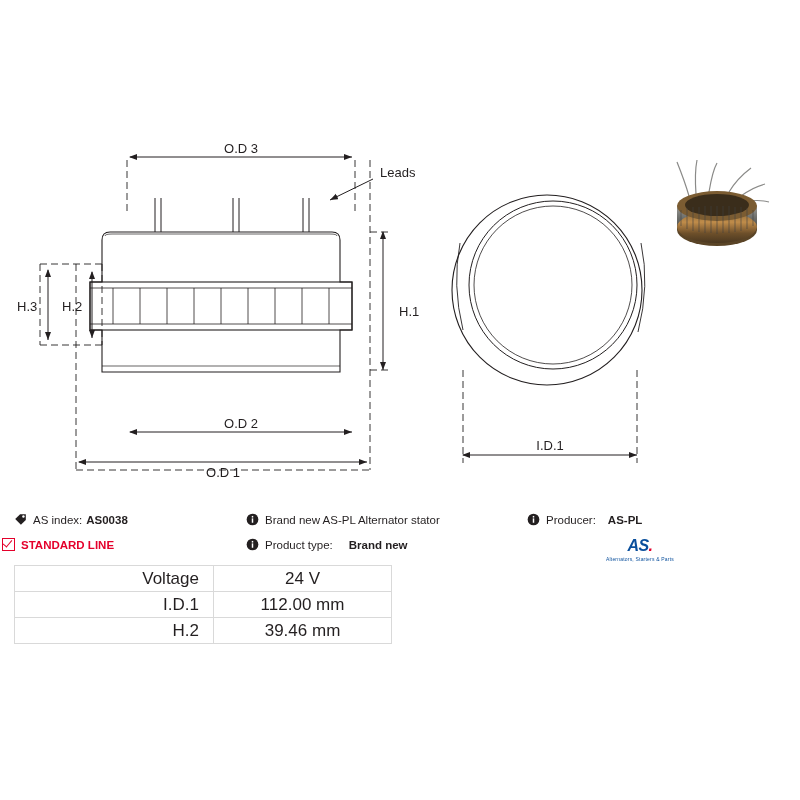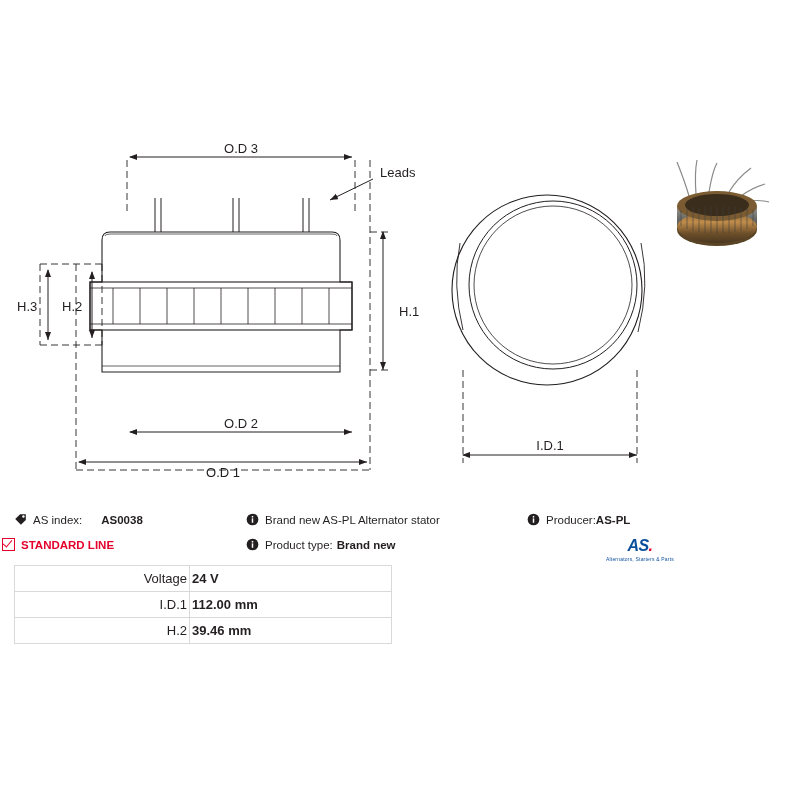--- a/index.html
+++ b/index.html
@@ -127,31 +127,30 @@
     gap: 16px;
   }
   .spec-table {
     border-collapse: collapse;
     width: 378px;
     table-layout: fixed;
   }
   .spec-table td {
     border: 1px solid #d9d9d9;
     height: 25px;
-    font-size: 13px;
-    padding: 0 2px;
+    font-size: 17px;
+    padding: 0 14px;
     color: #231f20;
   }
   .spec-label {
     text-align: right;
     width: 170px;
   }
   .spec-value {
-    text-align: left;
-    font-weight: bold;
+    text-align: center;
   }
 
   
   text {
     font-family: "Liberation Sans", sans-serif;
     font-size: 13px;
     fill: #231f20;
   }
 </style>
 </head>
@@ -310,21 +309,21 @@
   <div class="info">
 
     <div class="info-line" style="left:14px; top:8px;">
       <span class="ic">
         <svg width="13" height="13" viewBox="0 0 16 16">
             <path d="M1.5 7.5 L7.5 1.5 L14.5 1.5 L14.5 8.5 L8.5 14.5 Z" fill="#231f20"></path>
             <circle cx="11.6" cy="4.4" r="1.5" fill="#ffffff"></circle>
           </svg>
       </span>
       <span>AS index:</span>
-      <span class="bold" style="margin-left:19px;">AS0038</span>
+      <span class="bold" style="margin-left:4px;">AS0038</span>
     </div>
 
     <div class="std-line" style="position:absolute; left:2px; top:33px;">
       <span class="std-box"></span>
       <span>STANDARD LINE</span>
     </div>
 
     <div class="info-line" style="left:246px; top:8px;">
       <span class="ic">
         <svg width="13" height="13" viewBox="0 0 16 16">
@@ -338,33 +337,33 @@
 
     <div class="info-line" style="left:246px; top:33px;">
       <span class="ic">
         <svg width="13" height="13" viewBox="0 0 16 16">
             <circle cx="8" cy="8" r="7.2" fill="#231f20"></circle>
             <rect x="7.1" y="6.6" width="1.8" height="5.4" fill="#ffffff"></rect>
             <rect x="7.1" y="3.6" width="1.8" height="2" fill="#ffffff"></rect>
           </svg>
       </span>
       <span>Product type:</span>
-      <span class="bold" style="margin-left:4px;">Brand new</span>
+      <span class="bold" style="margin-left:16px;">Brand new</span>
     </div>
 
     <div class="info-line" style="left:527px; top:8px;">
       <span class="ic">
         <svg width="13" height="13" viewBox="0 0 16 16">
             <circle cx="8" cy="8" r="7.2" fill="#231f20"></circle>
             <rect x="7.1" y="6.6" width="1.8" height="5.4" fill="#ffffff"></rect>
             <rect x="7.1" y="3.6" width="1.8" height="2" fill="#ffffff"></rect>
           </svg>
       </span>
       <span>Producer:</span>
-      <span class="bold" style="margin-left:0;">AS-PL</span>
+      <span class="bold" style="margin-left:12px;">AS-PL</span>
     </div>
 
     <div class="logo">
       <div class="logo-as">
         <span>AS</span><span class="dot">.</span>
       </div>
       <div class="logo-sub">Alternators, Starters &amp; Parts</div>
     </div>
   </div>
 

